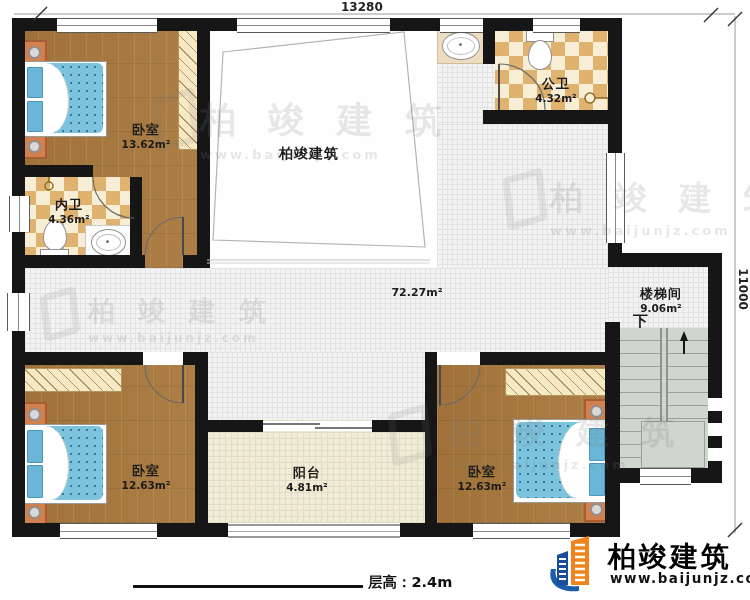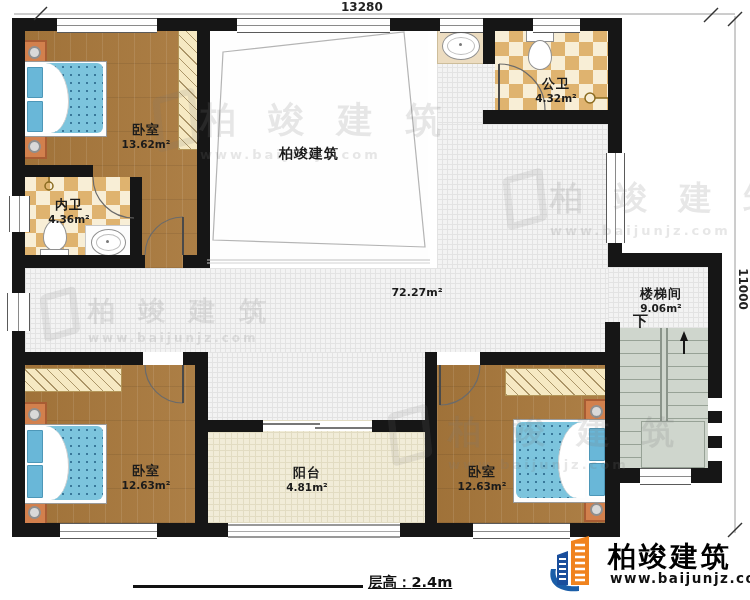--- a/index.html
+++ b/index.html
@@ -280,21 +280,21 @@
   </div>
   <div class="rlabel" style="left:482px;top:478px;">
     <span class="rname">卧室</span>
     <span class="rarea">12.63m²</span>
   </div>
 
   <div class="dimtext" style="left:341px;top:0px;">13280</div>
   <div class="dimtext" style="left:722px;top:282px;transform:rotate(90deg);transform-origin:center;">11000</div>
 
   <div class="tb-underline" style="left:133px;top:585px;width:230px;height:3px;"></div>
-  <div class="tb-info" style="left:368px;top:573px;text-decoration:underline;">
+  <div class="tb-info" style="left:368px;top:573px;">
     <span>层高：</span><span>2.4m</span>
   </div>
 
   <svg class="overlay" style="left:545px;top:533px;" width="58" height="60" viewBox="0 0 58 60">
     <path d="M6 36 C2 52 16 60 34 58 L34 53 C20 55 8 48 11 36 Z" fill="#1b5ea8"></path>
     <polygon points="12,22 23,18 23,52 12,52" fill="#1a4e9c"></polygon>
     <path d="M14 26 H21 M14 31 H21 M14 36 H21 M14 41 H21 M14 46 H21" stroke="#fff" stroke-width="2"></path>
     <polygon points="26,8 44,3 44,52 26,52" fill="#f0831e"></polygon>
     <path d="M30 12 H40 M30 18 H40 M30 24 H40 M30 30 H40 M30 36 H40 M30 42 H40 M30 47 H40" stroke="#fff" stroke-width="2.4"></path>
   </svg>

